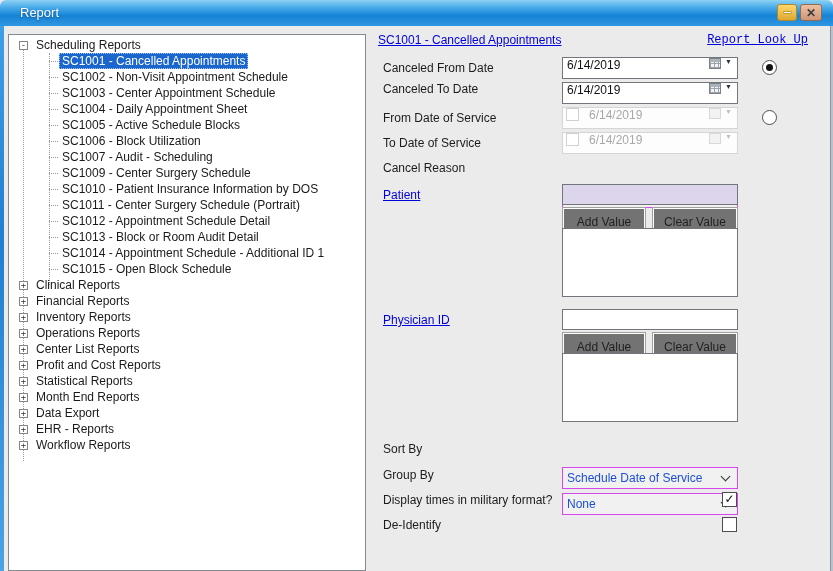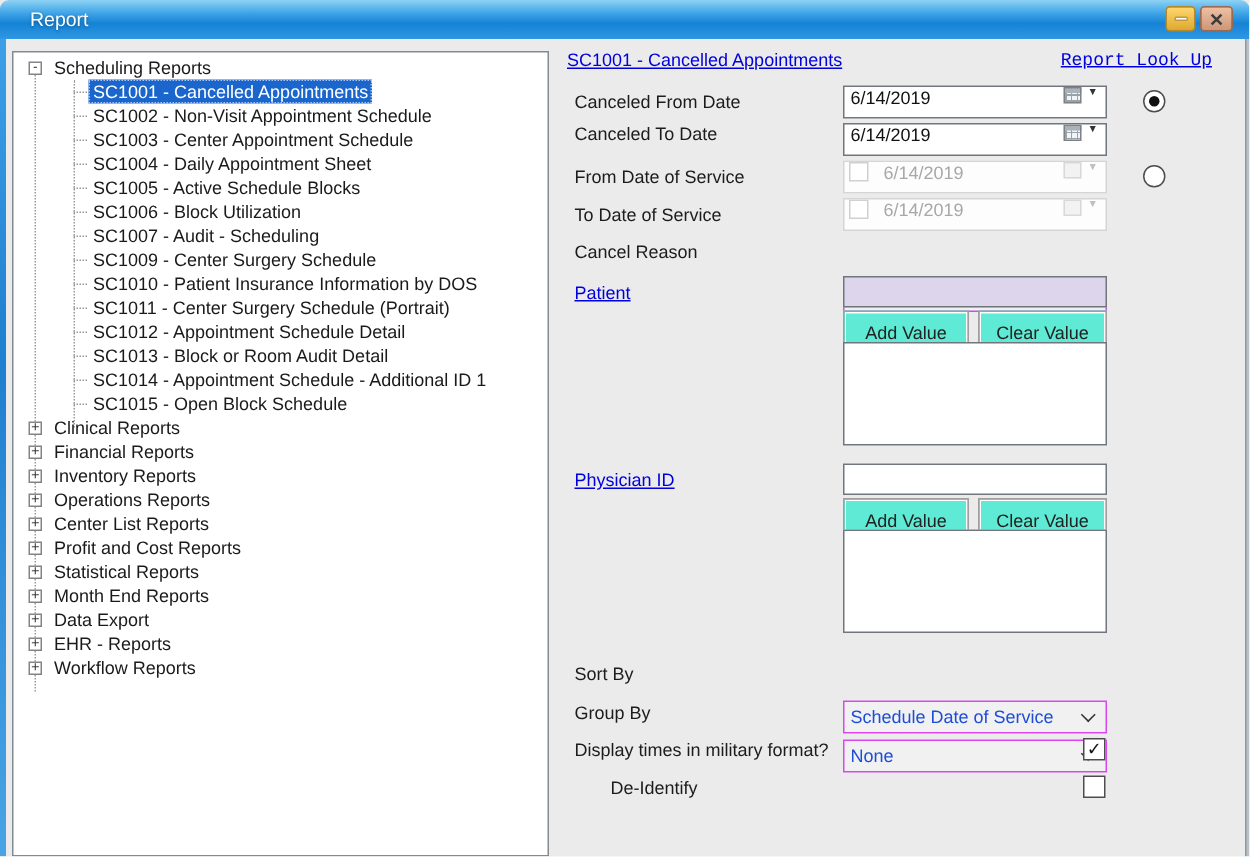--- a/index.html
+++ b/index.html
@@ -63,21 +63,21 @@
     flex:0 0 13px;}
   .combo{position:absolute;left:192px;width:176px;height:22px;background:#f1f1f1;
     border:1px solid #d946ef;display:flex;align-items:center;font-size:12px;color:#1d4ed8;
     padding:0 4px;margin-top:29px;}
   .combo .ctext{flex:1;}
   .chev{width:7px;height:7px;border-right:1px solid #333;border-bottom:1px solid #333;
     transform:rotate(45deg);margin:-4px 4px 0 0;}
   .vinput{position:absolute;left:192px;width:176px;height:21px;border:1px solid #70767c;
     background:#fff;font-size:12px;padding:0 4px;}
   .vinput.patient{background:#ddd5ec;}
-  .pbtn{position:absolute;height:30px;background:#5eead4;border:1px solid #a0a0a0;
+  .pbtn{position:absolute;height:30px;background:#737373;border:1px solid #a0a0a0;
     box-shadow:inset 0 0 0 1px #fdfdfd;font-size:12px;color:#222;display:flex;
     align-items:center;justify-content:center;cursor:default;}
   .listbox{position:absolute;left:192px;width:176px;height:69px;background:#fff;
     border:1px solid #70767c;}
   .radio{position:absolute;left:392px;width:15px;height:15px;border:1px solid #4d4d4d;
     border-radius:50%;background:#fff;}
   .radio.on::after{content:"";position:absolute;left:3px;top:3px;width:7px;height:7px;
     border-radius:50%;background:#111;}
   .cbox{position:absolute;left:352px;width:15px;height:15px;border:1px solid #4d4d4d;
     background:#fff;font-size:12px;line-height:13px;text-align:center;color:#111;}
@@ -258,16 +258,16 @@
 
     <span class="lbl" style="left:13px;top:442px;">Group By</span>
     <div class="combo" style="top:438px;">
       <span class="ctext">None</span>
       <span class="chev"></span>
     </div>
 
     <span class="lbl" style="left:13px;top:467px;">Display times in military format?</span>
     <span class="cbox" style="top:466px;"><span>✓</span></span>
 
-    <span class="lbl" style="left:13px;top:492px;margin-left:24px;">De-Identify</span>
+    <span class="lbl" style="left:13px;top:492px;">De-Identify</span>
     <span class="cbox" style="top:491px;"></span>
   </div>
 </div>
 
 </body></html>

